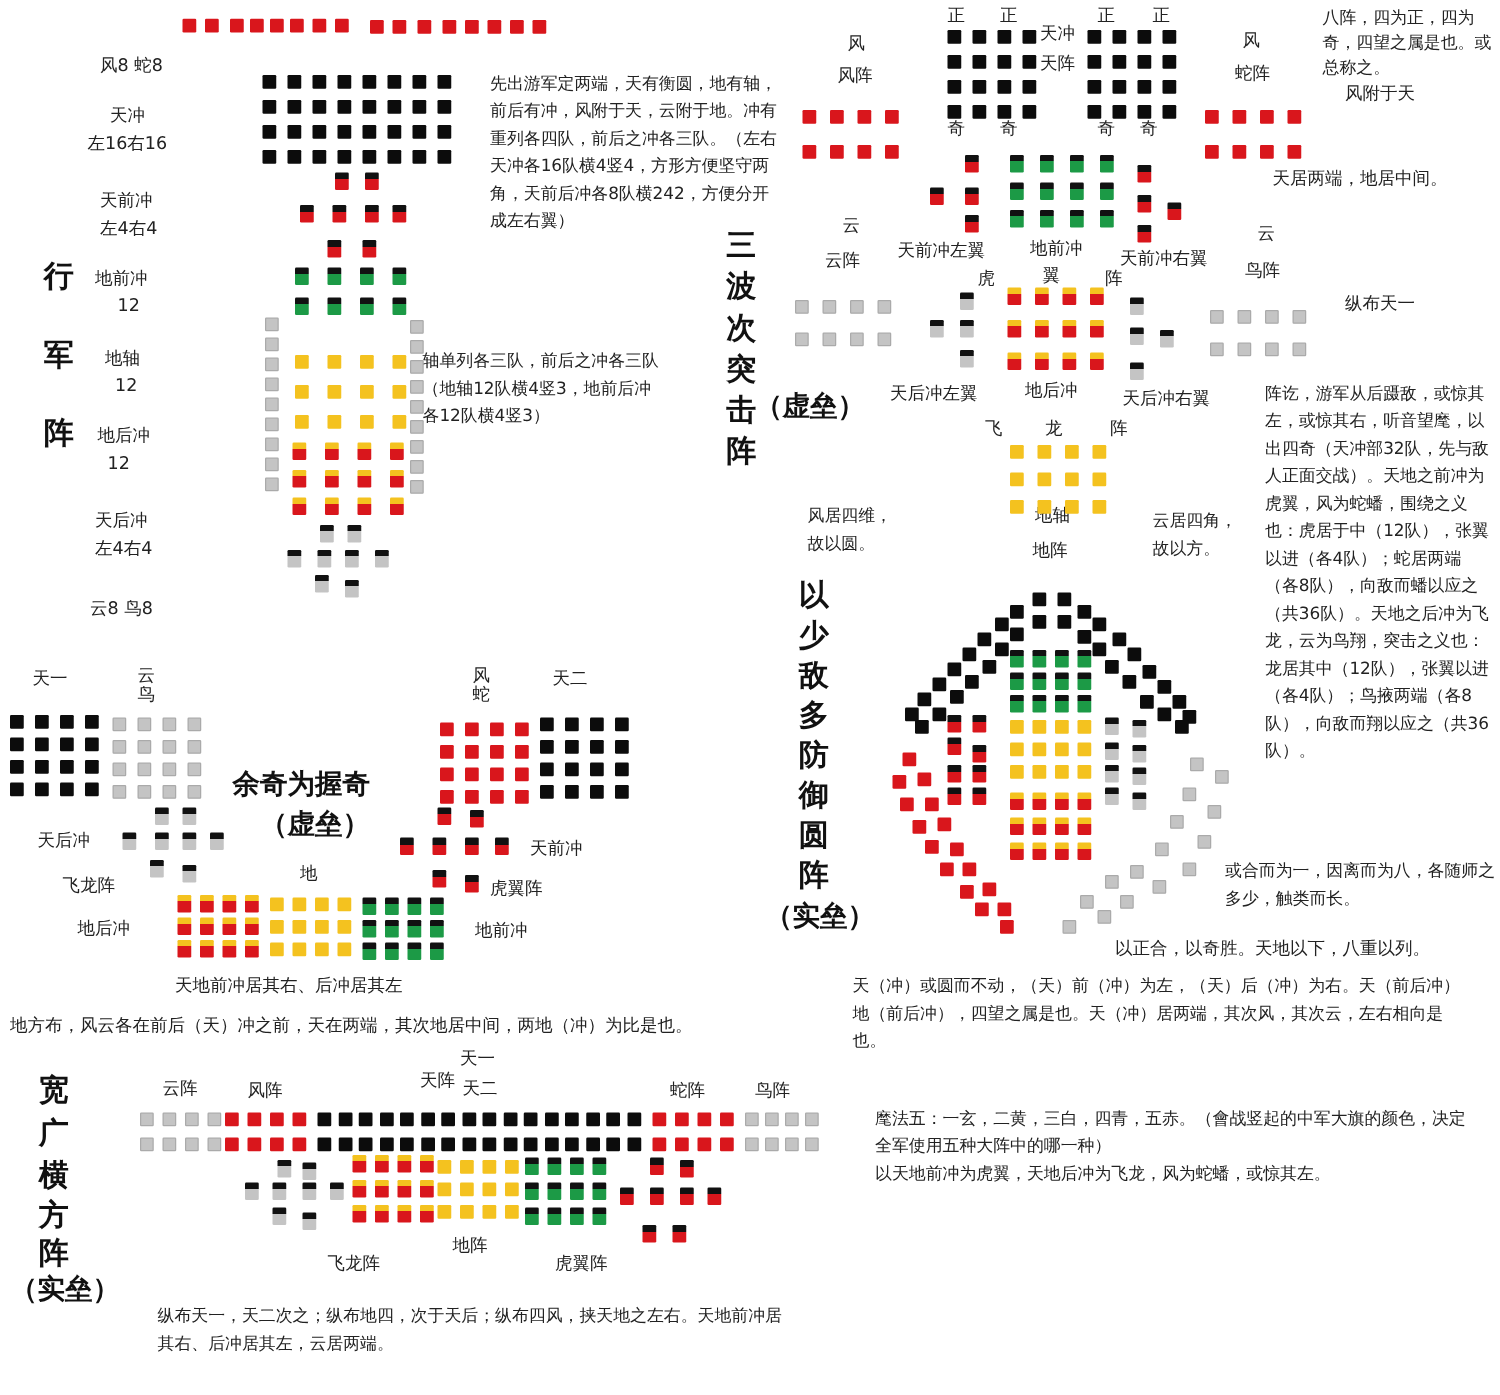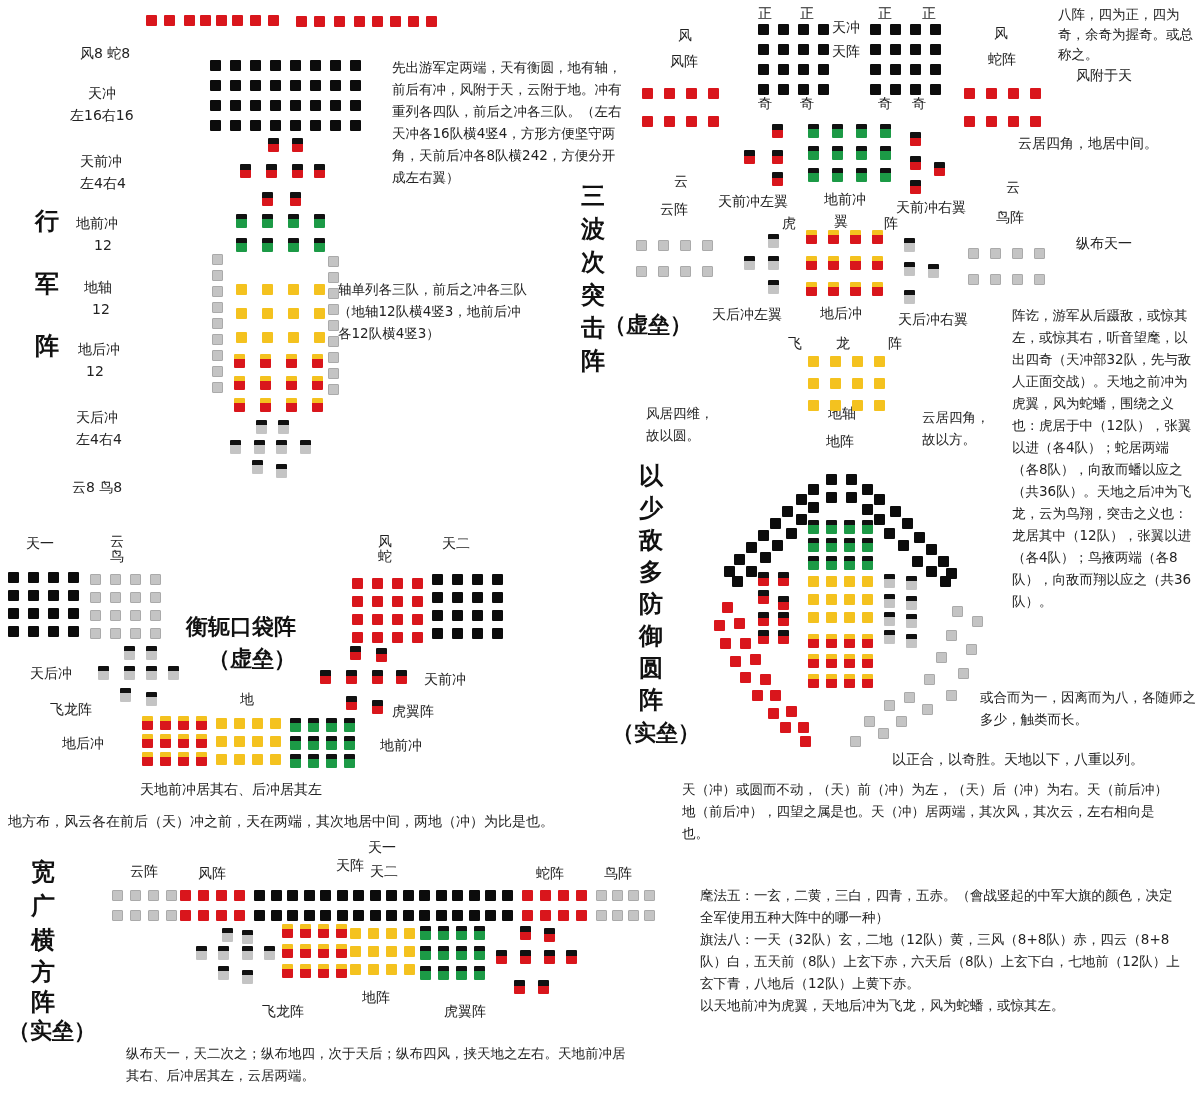--- a/index.html
+++ b/index.html
@@ -179,32 +179,32 @@
   <div class="lbl" style="left:1006px;top:178px;">云</div>
   <div class="lbl" style="left:996px;top:208px;">鸟阵</div>
 
   <div class="lbl" style="left:718px;top:192px;">天前冲左翼</div>
   <div class="lbl" style="left:824px;top:190px;">地前冲</div>
   <div class="lbl" style="left:896px;top:198px;">天前冲右翼</div>
   <div class="lbl" style="left:782px;top:214px;">虎</div>
   <div class="lbl" style="left:834px;top:212px;">翼</div>
   <div class="lbl" style="left:884px;top:214px;">阵</div>
 
-  <div class="lbl" style="left:712px;top:306px;font-family:Liberation Mono, monospace;">天后冲左翼</div>
+  <div class="lbl" style="left:712px;top:306px;">天后冲左翼</div>
   <div class="lbl" style="left:820px;top:304px;">地后冲</div>
   <div class="lbl" style="left:898px;top:310px;">天后冲右翼</div>
   <div class="lbl" style="left:788px;top:334px;">飞</div>
   <div class="lbl" style="left:836px;top:334px;">龙</div>
   <div class="lbl" style="left:888px;top:334px;">阵</div>
   <div class="lbl" style="left:828px;top:404px;">地轴</div>
   <div class="lbl" style="left:826px;top:432px;">地阵</div>
 
-  <div class="para" style="left:1058px;top:4px;width:136px;line-height:20px;">八阵，四为正，四为奇，余奇为握奇。或总称之。</div>
+  <div class="para" style="left:1058px;top:4px;width:136px;line-height:20px;">八阵，四为正，四为奇，四望之属是也。或总称之。</div>
   <div class="lbl" style="left:1076px;top:66px;">风附于天</div>
-  <div class="lbl" style="left:1018px;top:134px;">云居四角，地居中间。</div>
+  <div class="lbl" style="left:1018px;top:134px;">天居两端，地居中间。</div>
   <div class="lbl" style="left:1076px;top:234px;">纵布天一</div>
   <div class="para" style="left:646px;top:402px;width:80px;">风居四维，故以圆。</div>
   <div class="para" style="left:922px;top:406px;width:80px;">云居四角，故以方。</div>
   <div class="para" style="left:1012px;top:304px;width:184px;">阵讫，游军从后蹑敌，或惊其左，或惊其右，听音望麾，以出四奇（天冲部32队，先与敌人正面交战）。天地之前冲为虎翼，风为蛇蟠，围绕之义也：虎居于中（12队），张翼以进（各4队）；蛇居两端（各8队），向敌而蟠以应之（共36队）。天地之后冲为飞龙，云为鸟翔，突击之义也：龙居其中（12队），张翼以进（各4队）；鸟掖两端（各8队），向敌而翔以应之（共36队）。</div>
 
   <div id="waveBlocks">
       <div class="blk b-black" style="left: 758px; top: 24px;"></div>
       <div class="blk b-black" style="left: 778px; top: 24px;"></div>
       <div class="blk b-black" style="left: 798px; top: 24px;"></div>
       <div class="blk b-black" style="left: 818px; top: 24px;"></div>
@@ -317,21 +317,21 @@
       <div class="blk b-yellow" style="left: 852px; top: 378px;"></div>
       <div class="blk b-yellow" style="left: 874px; top: 378px;"></div>
       <div class="blk b-yellow" style="left: 808px; top: 400px;"></div>
       <div class="blk b-yellow" style="left: 830px; top: 400px;"></div>
       <div class="blk b-yellow" style="left: 852px; top: 400px;"></div>
       <div class="blk b-yellow" style="left: 874px; top: 400px;"></div>
     </div>
 </div>
 
 <div>
-  <div class="title" style="left:186px;top:612px;">衡轭口袋阵</div>
+  <div class="title" style="left:186px;top:612px;">余奇为握奇</div>
   <div class="title" style="left:208px;top:644px;">（虚垒）</div>
 
   <div class="lbl" style="left:26px;top:534px;">天一</div>
   <div class="lbl" style="left:110px;top:534px;width:16px;white-space:normal;line-height:15px;">云鸟</div>
   <div class="lbl" style="left:378px;top:534px;width:16px;white-space:normal;line-height:15px;">风蛇</div>
   <div class="lbl" style="left:442px;top:534px;">天二</div>
   <div class="lbl" style="left:30px;top:664px;">天后冲</div>
   <div class="lbl" style="left:50px;top:700px;">飞龙阵</div>
   <div class="lbl" style="left:62px;top:734px;">地后冲</div>
   <div class="lbl" style="left:240px;top:690px;">地</div>
@@ -732,21 +732,20 @@
       <div class="blk b-redblack" style="left: 520px; top: 950px;"></div>
       <div class="blk b-redblack" style="left: 544px; top: 950px;"></div>
       <div class="blk b-redblack" style="left: 566px; top: 950px;"></div>
       <div class="blk b-redblack" style="left: 514px; top: 980px;"></div>
       <div class="blk b-redblack" style="left: 538px; top: 980px;"></div>
     </div>
 </div>
 
 <div class="abs" style="left:700px;top:884px;width:480px;">
   <div class="para" style="position:static;">麾法五：一玄，二黄，三白，四青，五赤。（會战竖起的中军大旗的颜色，决定全军使用五种大阵中的哪一种）</div>
-  <div class="para" style="position:static;">旗法八：一天（32队）玄，二地（12队）黄，三风（8+8队）赤，四云（8+8队）白，五天前（8队）上玄下赤，六天后（8队）上玄下白，七地前（12队）上玄下青，八地后（12队）上黄下赤。</div>
   <div class="para" style="position:static;">以天地前冲为虎翼，天地后冲为飞龙，风为蛇蟠，或惊其左。</div>
 </div>
 
 <div class="blk b-red" style="left: 146px; top: 15px;"></div>
 <div class="blk b-red" style="left: 164px; top: 15px;"></div>
 <div class="blk b-red" style="left: 184px; top: 15px;"></div>
 <div class="blk b-red" style="left: 200px; top: 15px;"></div>
 <div class="blk b-red" style="left: 216px; top: 15px;"></div>
 <div class="blk b-red" style="left: 232px; top: 15px;"></div>
 <div class="blk b-red" style="left: 250px; top: 15px;"></div>

